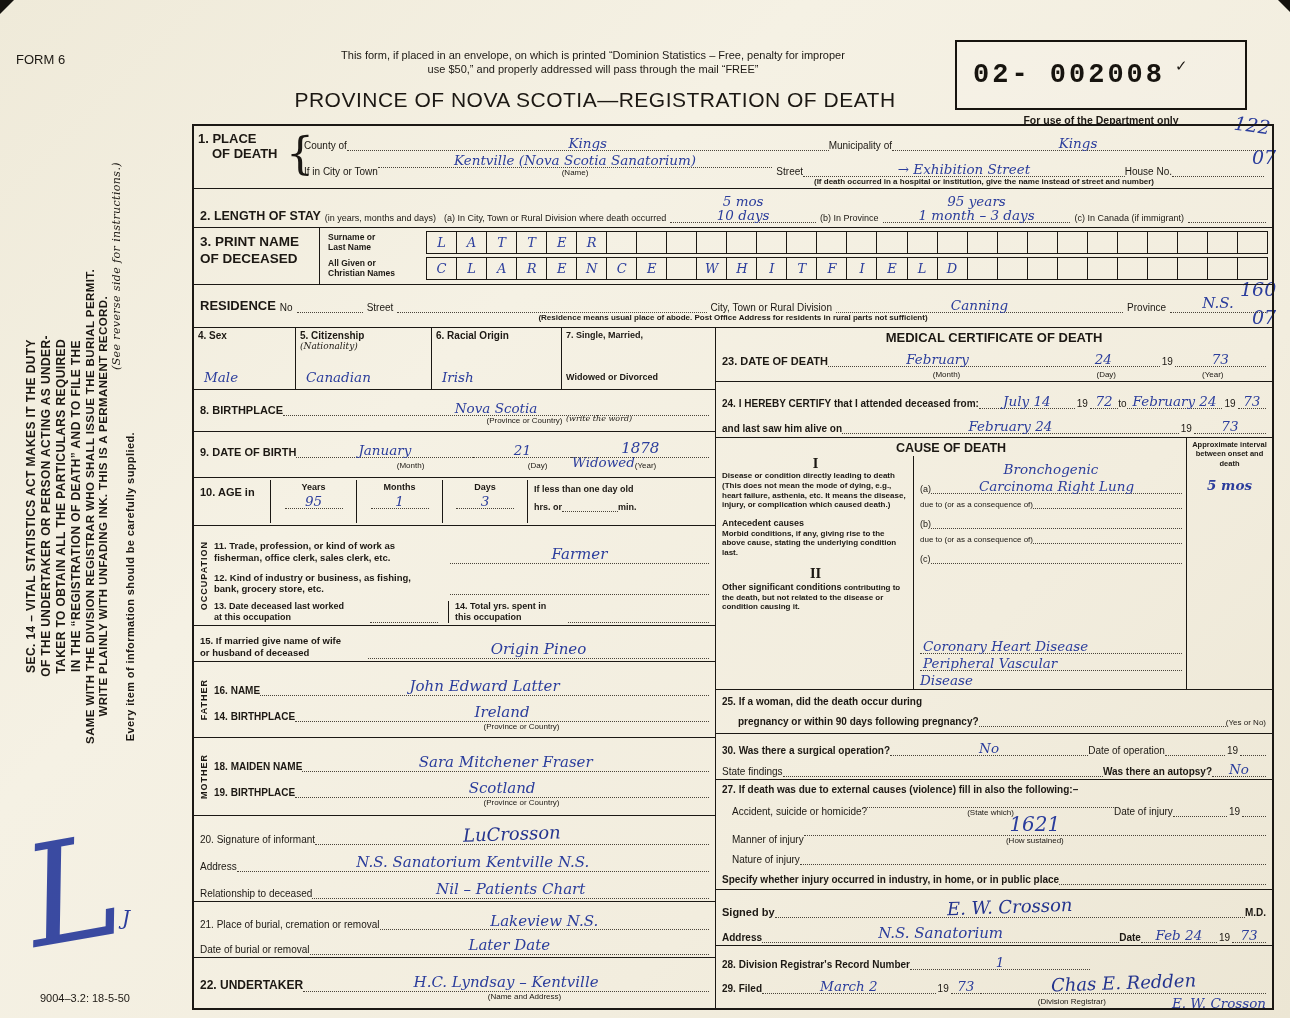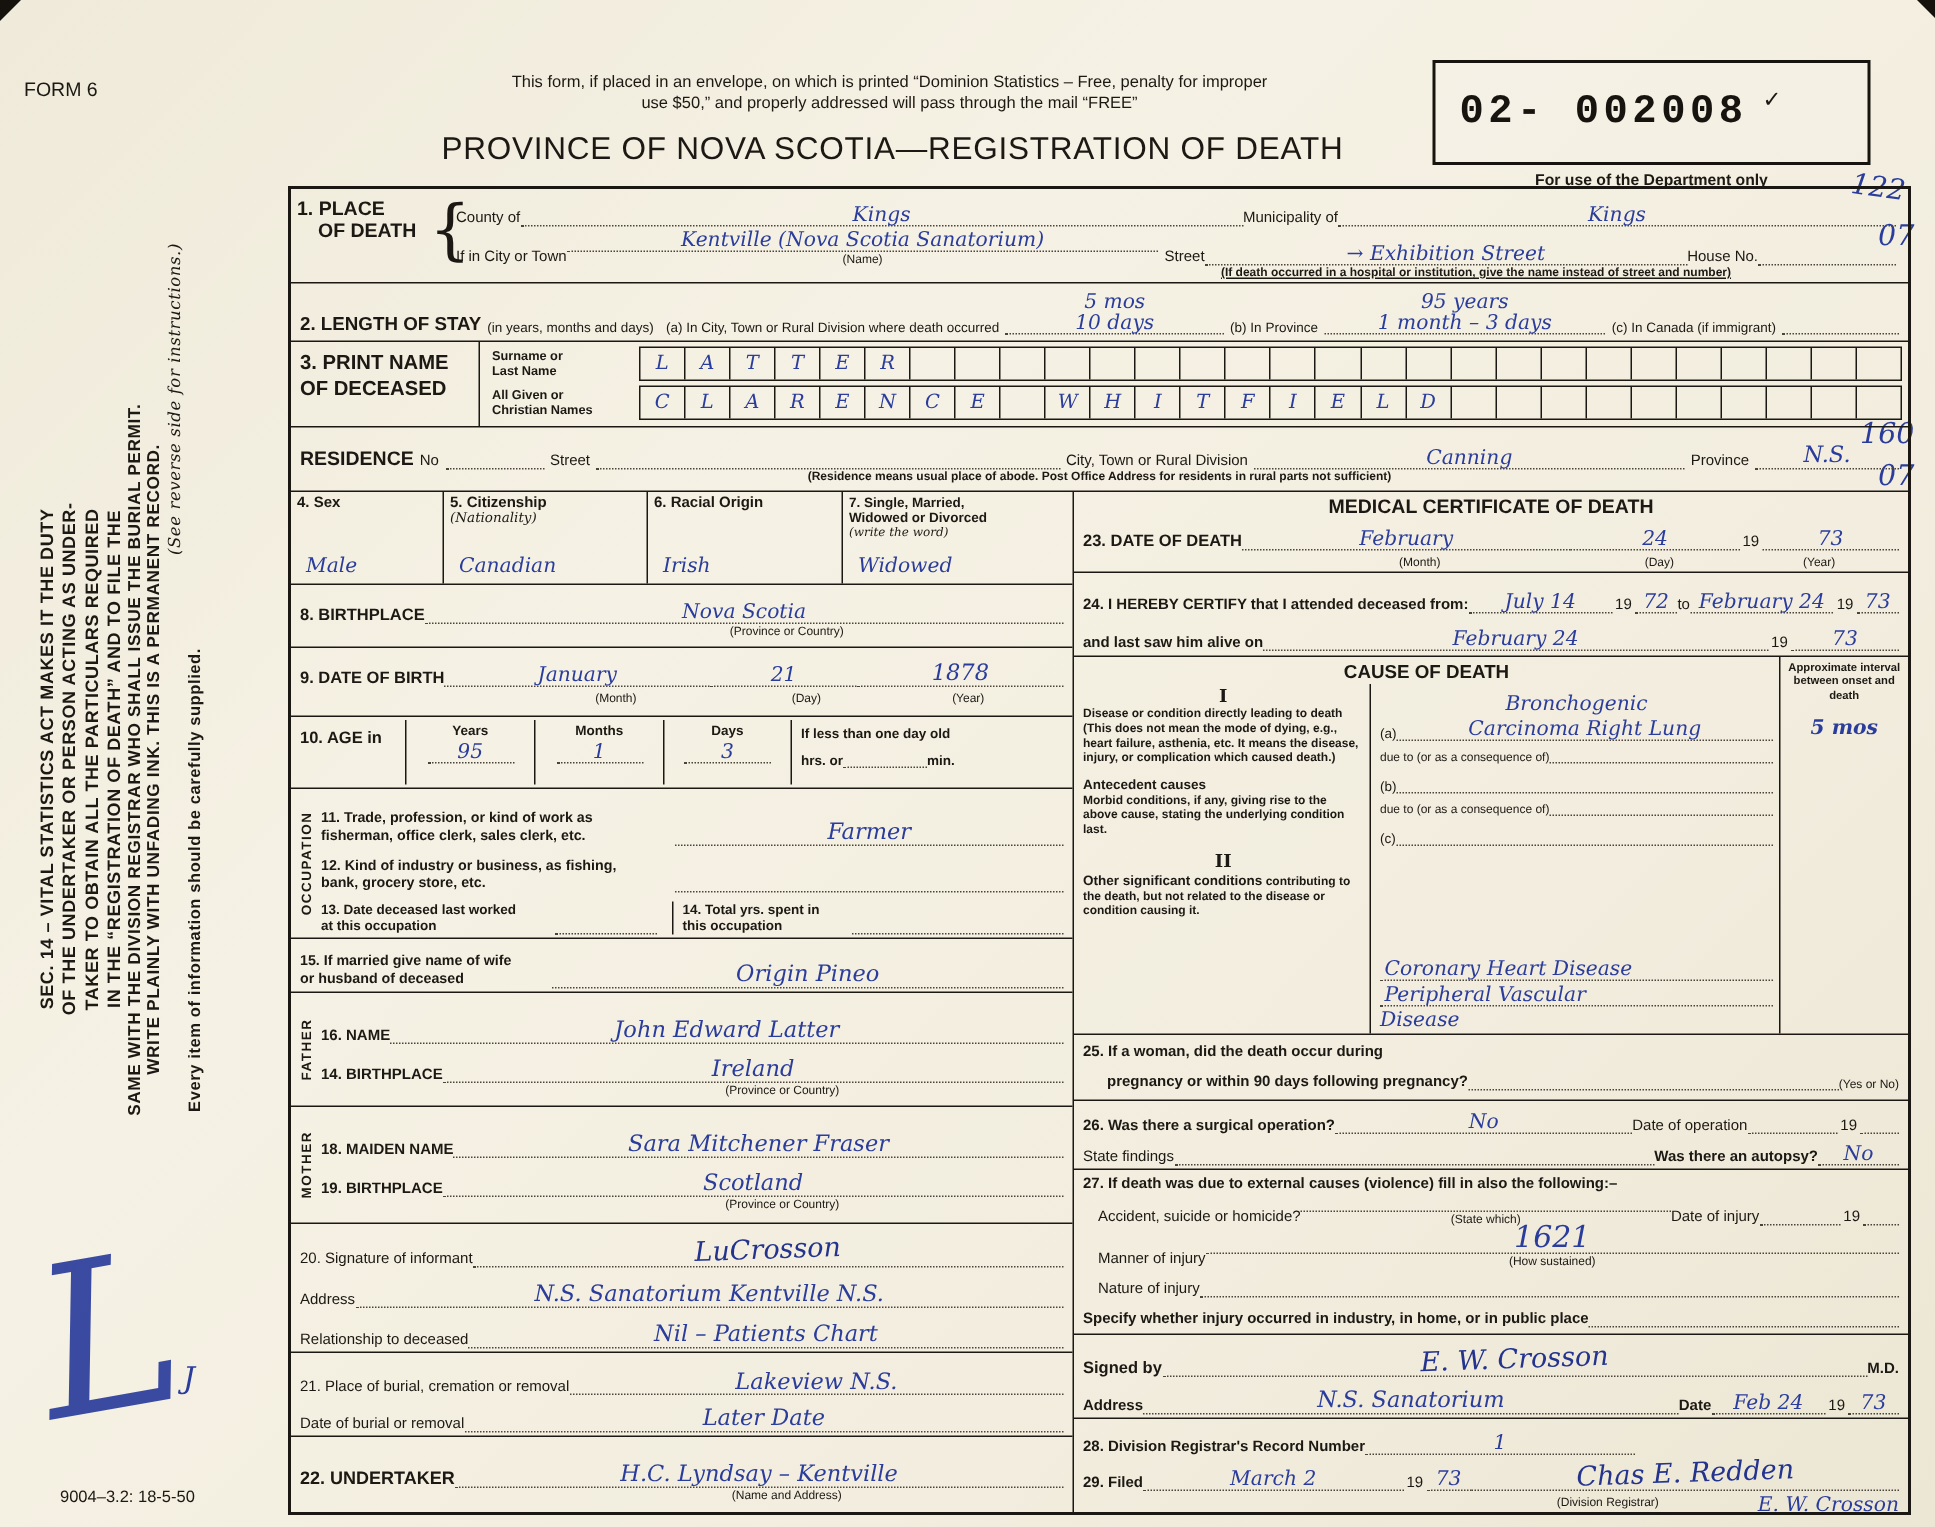--- a/index.html
+++ b/index.html
@@ -47,21 +47,21 @@
 #mainform{position:absolute;left:192px;top:124px;width:1082px;height:886px;border:2px solid #1b1814;display:flex;flex-direction:column;}
 .secb{border-bottom:1px solid #1b1814;}
 
 #sec1{height:64px;display:flex;padding:2px 4px 0 4px;}
 #sec1 .labelblock{width:88px;font-size:13px;font-weight:700;line-height:1.15;padding-top:4px;}
 #sec1 .labelblock .ind{padding-left:14px;}
 .brace{width:16px;font-family:"DejaVu Serif",serif;font-size:44px;font-weight:400;line-height:52px;color:#1b1814;}
 #sec1 .fields{flex:1;display:flex;flex-direction:column;padding:1px 4px 0 2px;}
 #sec1 .row{height:22px;}
 .grp{display:flex;flex-direction:column;align-self:flex-end;}
-#sec1 .noterow{margin-left:auto;width:560px;text-decoration:underline;}
+#sec1 .noterow{margin-left:auto;width:560px;}
 
 #sec2{height:40px;display:flex;align-items:flex-end;padding:0 6px 4px 6px;gap:4px;}
 
 #sec3{height:58px;display:flex;}
 #sec3 .labelblock{width:126px;border-right:1px solid #1b1814;font-size:13.5px;font-weight:700;padding:6px 0 0 6px;line-height:1.25;}
 #sec3 .rows{flex:1;display:flex;flex-direction:column;justify-content:space-around;padding:2px 4px;}
 .gridrow{display:flex;align-items:center;height:25px;}
 .sublbl{width:102px;font-size:8.5px;font-weight:700;line-height:1.15;padding-left:4px;}
 .lettergrid{flex:1;display:flex;border:1px solid #1b1814;height:23px;}
 .gcell{flex:1;border-left:1px solid #1b1814;display:flex;align-items:center;justify-content:center;}
@@ -71,21 +71,21 @@
 #secres{height:44px;padding:2px 6px 0 6px;display:flex;flex-direction:column;}
 #secres .row{height:26px;gap:4px;}
 
 #twocol{flex:1;display:flex;}
 #leftcol{width:522px;border-right:1px solid #1b1814;display:flex;flex-direction:column;}
 #rightcol{flex:1;display:flex;flex-direction:column;}
 
 #demo{height:62px;display:flex;}
 .dcell{border-right:1px solid #1b1814;padding:2px 4px;display:flex;flex-direction:column;font-size:10px;}
 .dcell .hw{margin-top:auto;margin-bottom:3px;padding-left:6px;}
-.dcell:last-child{border-right:none;}
+.dcell:last-child{border-right:none;gap:32px;}
 
 .fsec{padding:2px 6px;display:flex;flex-direction:column;}
 .sidewrap{display:flex;}
 .sidelabel{width:20px;display:flex;align-items:center;justify-content:center;font-size:9px;font-weight:700;letter-spacing:1px;}
 .sidefields{flex:1;display:flex;flex-direction:column;padding:2px 6px 2px 0;}
 
 #age{height:48px;display:flex;align-items:stretch;padding:2px 0 2px 6px;}
 .agecol{width:86px;border-left:1px solid #1b1814;display:flex;flex-direction:column;align-items:center;padding-top:2px;}
 .agecol.lastd{border-right:1px solid #1b1814;}
 .agefill{width:58px;border-bottom:1px dotted #4a443a;display:flex;justify-content:center;margin-top:2px;}
@@ -760,21 +760,21 @@
           <div class="s10 b">25. If a woman, did the death occur during</div>
           <div class="row" style="height:20px">
             <span class="s10 b" style="margin-left:16px">pregnancy or within 90 days following pregnancy?</span>
             <span class="dotsw" style="flex:1"></span>
             <span class="note">(Yes or No)</span>
           </div>
         </div>
 
         <div class="rsec secb" style="height:46px;justify-content:space-around">
           <div class="row" style="height:20px">
-            <span class="s10 b lbl">26. Was there a surgical operation?</span>
+            <span class="s10 b lbl">30. Was there a surgical operation?</span>
             <span class="fill">
                 <span class="hw">No</span>
               </span>
             <span class="s10 lbl">Date of operation</span>
             <span class="dotsw" style="width:60px"></span>
             <span class="ninteen">19</span>
             <span class="dotsw" style="width:26px"></span>
           </div>
           <div class="row" style="height:20px">
             <span class="s10 lbl">State findings</span>

